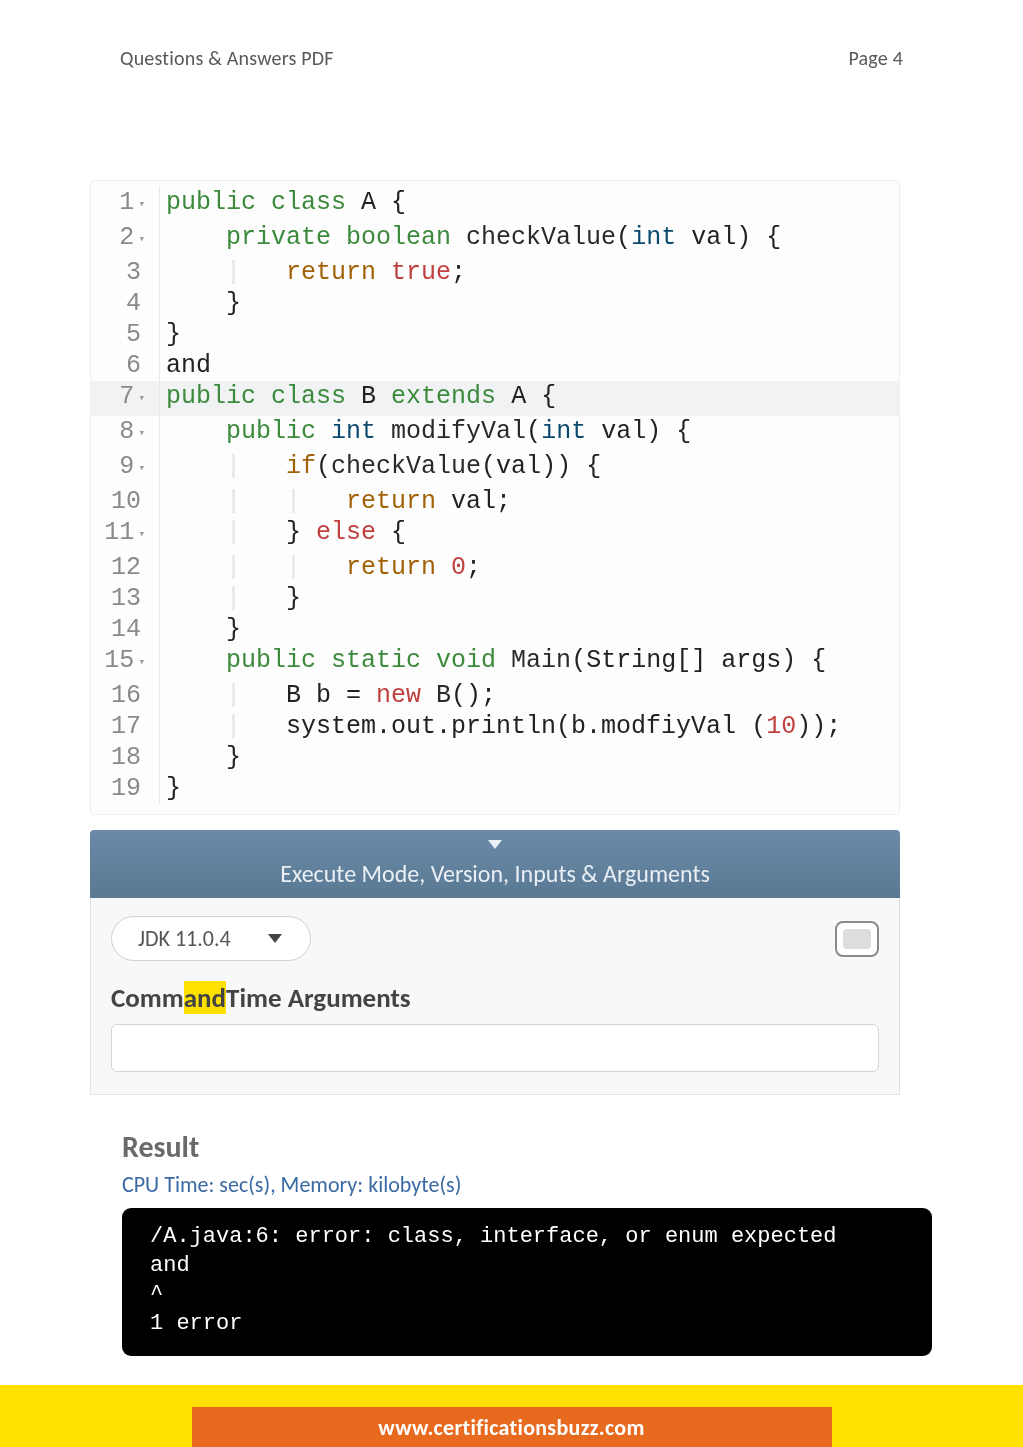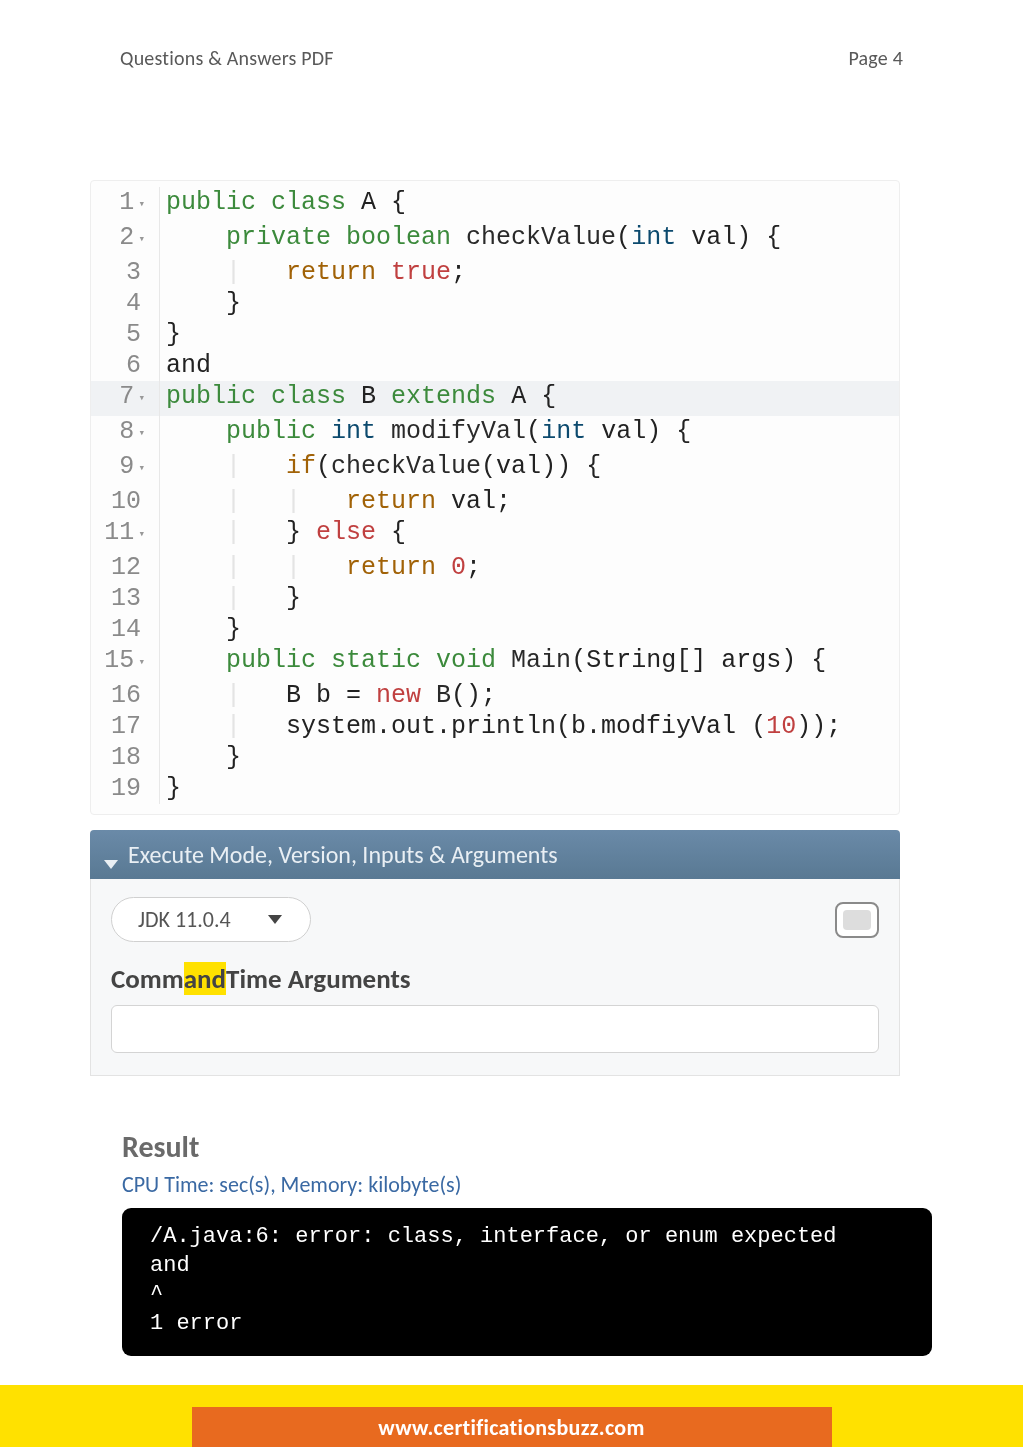--- a/index.html
+++ b/index.html
@@ -82,22 +82,23 @@
     width: 810px;
   }
   .exec-header {
     background: linear-gradient(#6a8aa8, #597993);
     color: #e9eff4;
     font-size: 24px;
     font-weight: 500;
     padding: 10px 14px;
     border-radius: 4px 4px 0 0;
     display: flex;
-    align-items: flex-end;
+    align-items: center;
     gap: 10px;
+    flex-direction: column;
   }
   .exec-header .chev {
     width: 0; height: 0;
     border-left: 7px solid transparent;
     border-right: 7px solid transparent;
     border-top: 9px solid #e9eff4;
   }
   .exec-body {
     background: #f7f8f9;
     border: 1px solid #e3e3e3;

